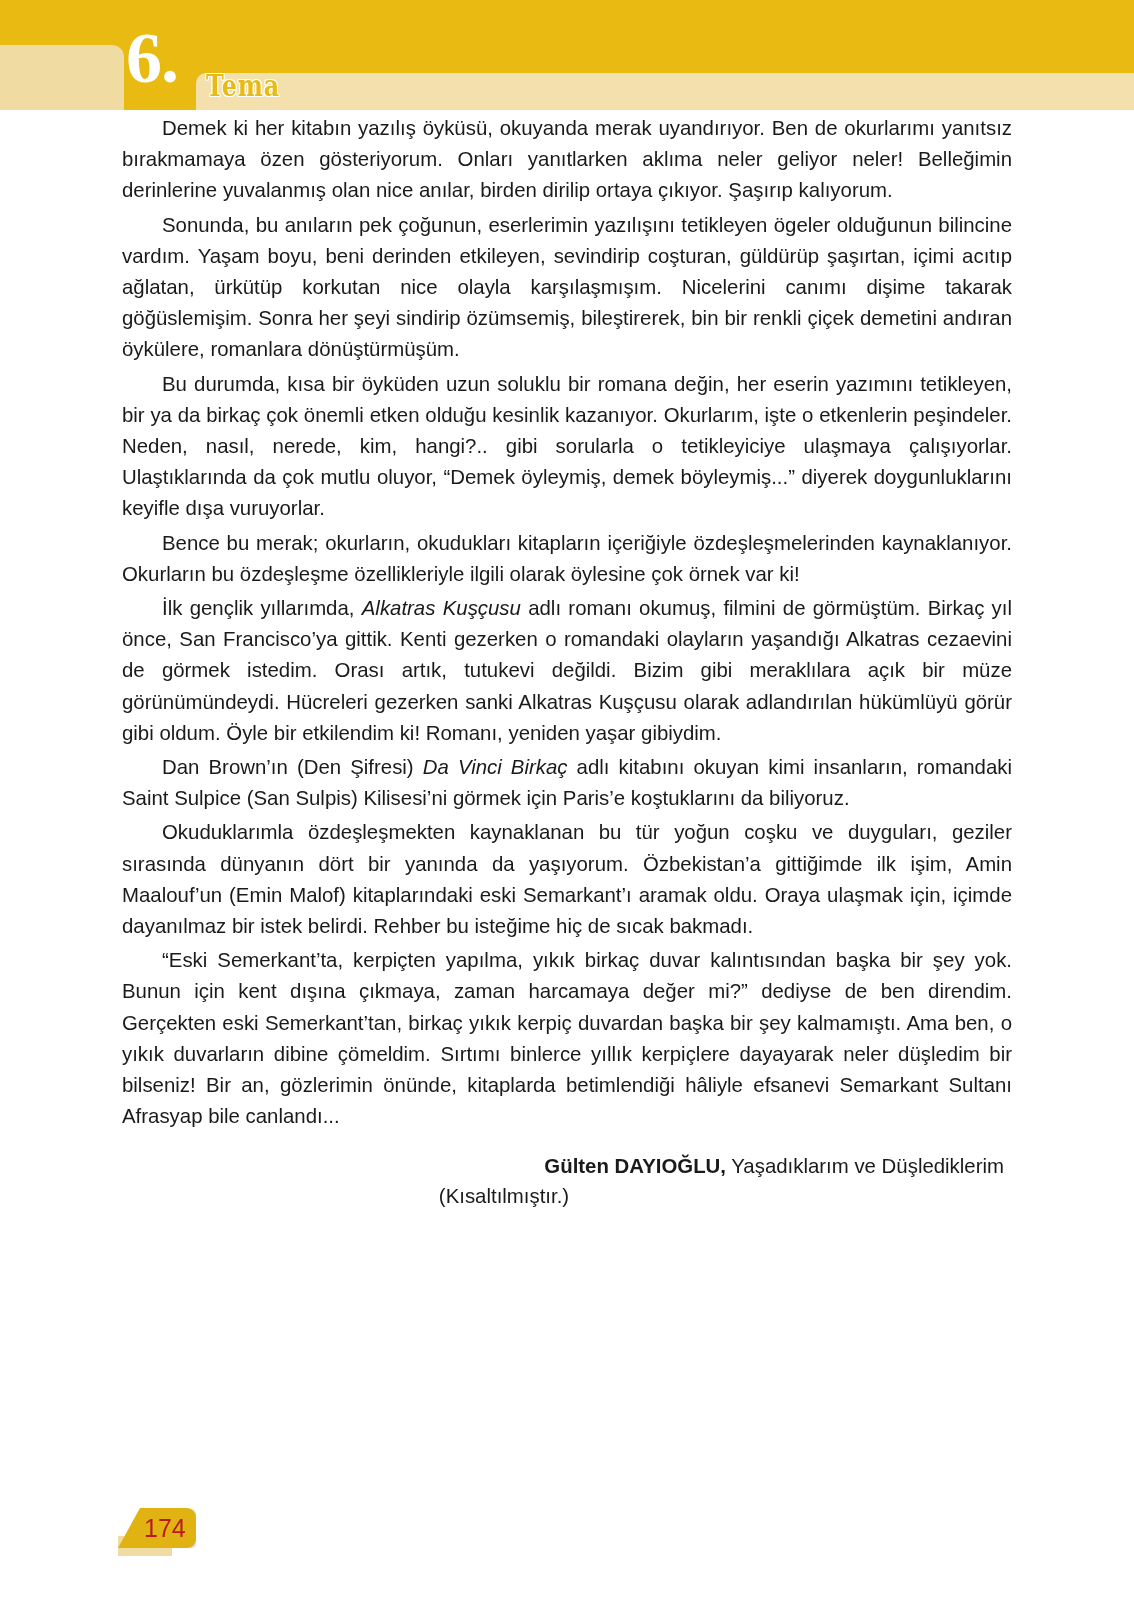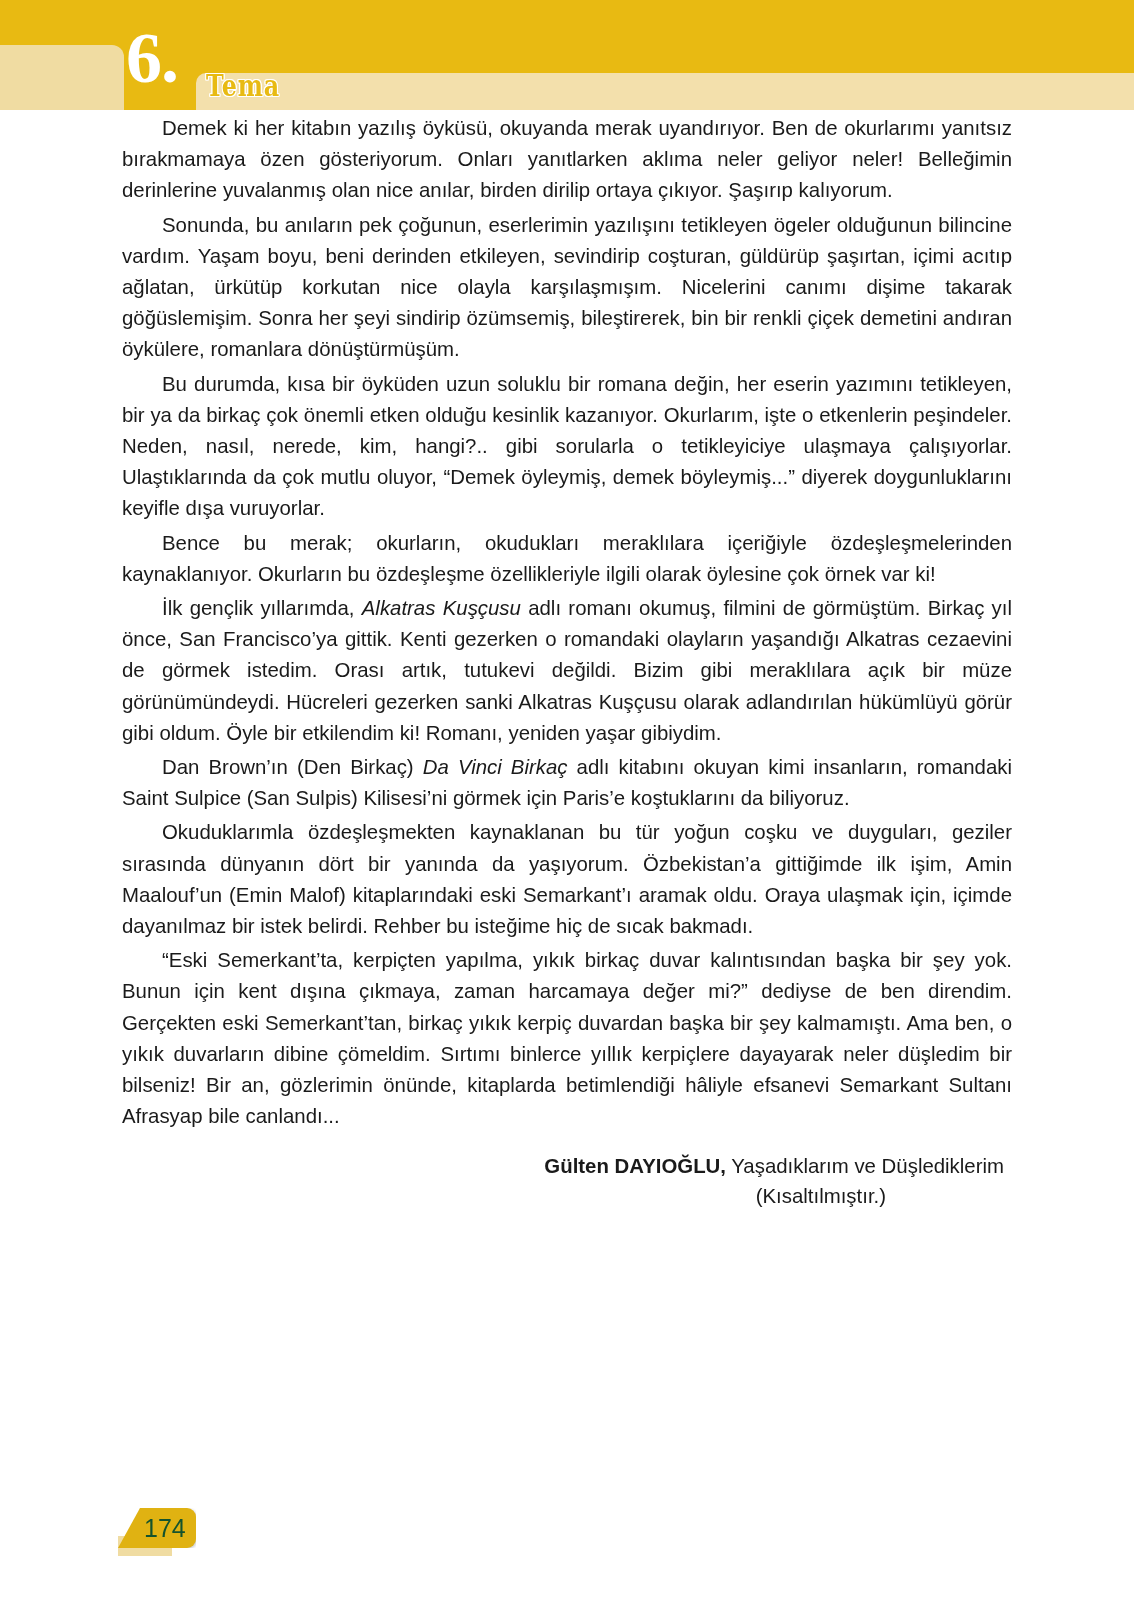--- a/index.html
+++ b/index.html
@@ -125,20 +125,21 @@
   }
   .attribution .author {
     font-weight: bold;
     margin-top: 28px;
   }
   .attribution .work {
   }
   .attribution .note {
     display: block;
     padding-right: 118px;
+    text-align: center;
   }
 
   
   .page-badge-wrap {
     position: absolute;
     left: 118px;
     bottom: 60px;
     width: 120px;
     height: 48px;
   }
@@ -161,44 +162,44 @@
     border-bottom-right-radius: 9px;
     clip-path: polygon(22px 0, 78px 0, 78px 40px, 0 40px);
     box-shadow: 1px 1px 3px rgba(0,0,0,0.22);
   }
   .page-badge-num {
     position: absolute;
     left: 26px;
     top: 6px;
     font-size: 25px;
     line-height: 28px;
-    color: #14532d;
+    color: #b91c1c;
     font-family: "Liberation Sans", sans-serif;
   }
 </style>
 </head>
 <body>
 
 <div class="header">
   <div class="header-gold-band"></div>
   <div class="header-gold-lower"></div>
   <div class="header-cream-left"></div>
   <div class="header-cream-band"></div>
   <div class="theme-number">6.</div>
   <div class="theme-word">Tema</div>
 </div>
 
 <div class="content">
   <div id="paragraphs">
       <p class="para"><span>Demek ki her kitabın yazılış öyküsü, okuyanda merak uyandırıyor. Ben de okurlarımı yanıtsız bırakmamaya özen gösteriyorum. Onları yanıtlarken aklıma neler geliyor neler! Belleğimin derinlerine yuvalanmış olan nice anılar, birden dirilip ortaya çıkıyor. Şaşırıp kalıyorum.</span></p>
       <p class="para"><span>Sonunda, bu anıların pek çoğunun, eserlerimin yazılışını tetikleyen ögeler olduğunun bilincine vardım. Yaşam boyu, beni derinden etkileyen, sevindirip coşturan, güldürüp şaşırtan, içimi acıtıp ağlatan, ürkütüp korkutan nice olayla karşılaşmışım. Nicelerini canımı dişime takarak göğüslemişim. Sonra her şeyi sindirip özümsemiş, bileştirerek, bin bir renkli çiçek demetini andıran öykülere, romanlara dönüştürmüşüm.</span></p>
       <p class="para"><span>Bu durumda, kısa bir öyküden uzun soluklu bir romana değin, her eserin yazımını tetikleyen, bir ya da birkaç çok önemli etken olduğu kesinlik kazanıyor. Okurlarım, işte o etkenlerin peşindeler. Neden, nasıl, nerede, kim, hangi?.. gibi sorularla o tetikleyiciye ulaşmaya çalışıyorlar. Ulaştıklarında da çok mutlu oluyor, “Demek öyleymiş, demek böyleymiş...” diyerek doygunluklarını keyifle dışa vuruyorlar.</span></p>
-      <p class="para"><span>Bence bu merak; okurların, okudukları meraklılara içeriğiyle özdeşleşmelerinden kaynaklanıyor. Okurların bu özdeşleşme özellikleriyle ilgili olarak öylesine çok örnek var ki!</span></p>
+      <p class="para"><span>Bence bu merak; okurların, okudukları kitapların içeriğiyle özdeşleşmelerinden kaynaklanıyor. Okurların bu özdeşleşme özellikleriyle ilgili olarak öylesine çok örnek var ki!</span></p>
       <p class="para"><span>İlk gençlik yıllarımda, </span><i>Alkatras Kuşçusu</i><span> adlı romanı okumuş, filmini de görmüştüm. Birkaç yıl önce, San Francisco’ya gittik. Kenti gezerken o romandaki olayların yaşandığı Alkatras cezaevini de görmek istedim. Orası artık, tutukevi değildi. Bizim gibi meraklılara açık bir müze görünümündeydi. Hücreleri gezerken sanki Alkatras Kuşçusu olarak adlandırılan hükümlüyü görür gibi oldum. Öyle bir etkilendim ki! Romanı, yeniden yaşar gibiydim.</span></p>
-      <p class="para"><span>Dan Brown’ın (Den Birkaç) </span><i>Da Vinci Birkaç</i><span> adlı kitabını okuyan kimi insanların, romandaki Saint Sulpice (San Sulpis) Kilisesi’ni görmek için Paris’e koştuklarını da biliyoruz.</span></p>
+      <p class="para"><span>Dan Brown’ın (Den Şifresi) </span><i>Da Vinci Birkaç</i><span> adlı kitabını okuyan kimi insanların, romandaki Saint Sulpice (San Sulpis) Kilisesi’ni görmek için Paris’e koştuklarını da biliyoruz.</span></p>
       <p class="para"><span>Okuduklarımla özdeşleşmekten kaynaklanan bu tür yoğun coşku ve duyguları, geziler sırasında dünyanın dört bir yanında da yaşıyorum. Özbekistan’a gittiğimde ilk işim, Amin Maalouf’un (Emin Malof) kitaplarındaki eski Semarkant’ı aramak oldu. Oraya ulaşmak için, içimde dayanılmaz bir istek belirdi. Rehber bu isteğime hiç de sıcak bakmadı.</span></p>
       <p class="para"><span>“Eski Semerkant’ta, kerpiçten yapılma, yıkık birkaç duvar kalıntısından başka bir şey yok. Bunun için kent dışına çıkmaya, zaman harcamaya değer mi?” dediyse de ben direndim. Gerçekten eski Semerkant’tan, birkaç yıkık kerpiç duvardan başka bir şey kalmamıştı. Ama ben, o yıkık duvarların dibine çömeldim. Sırtımı binlerce yıllık kerpiçlere dayayarak neler düşledim bir bilseniz! Bir an, gözlerimin önünde, kitaplarda betimlendiği hâliyle efsanevi Semarkant Sultanı Afrasyap bile canlandı...</span></p>
     </div>
 
   <div class="attribution">
     <span class="author">Gülten DAYIOĞLU,</span>
     <span class="work">Yaşadıklarım ve Düşlediklerim</span>
     <span class="note">(Kısaltılmıştır.)</span>
   </div>
 </div>

